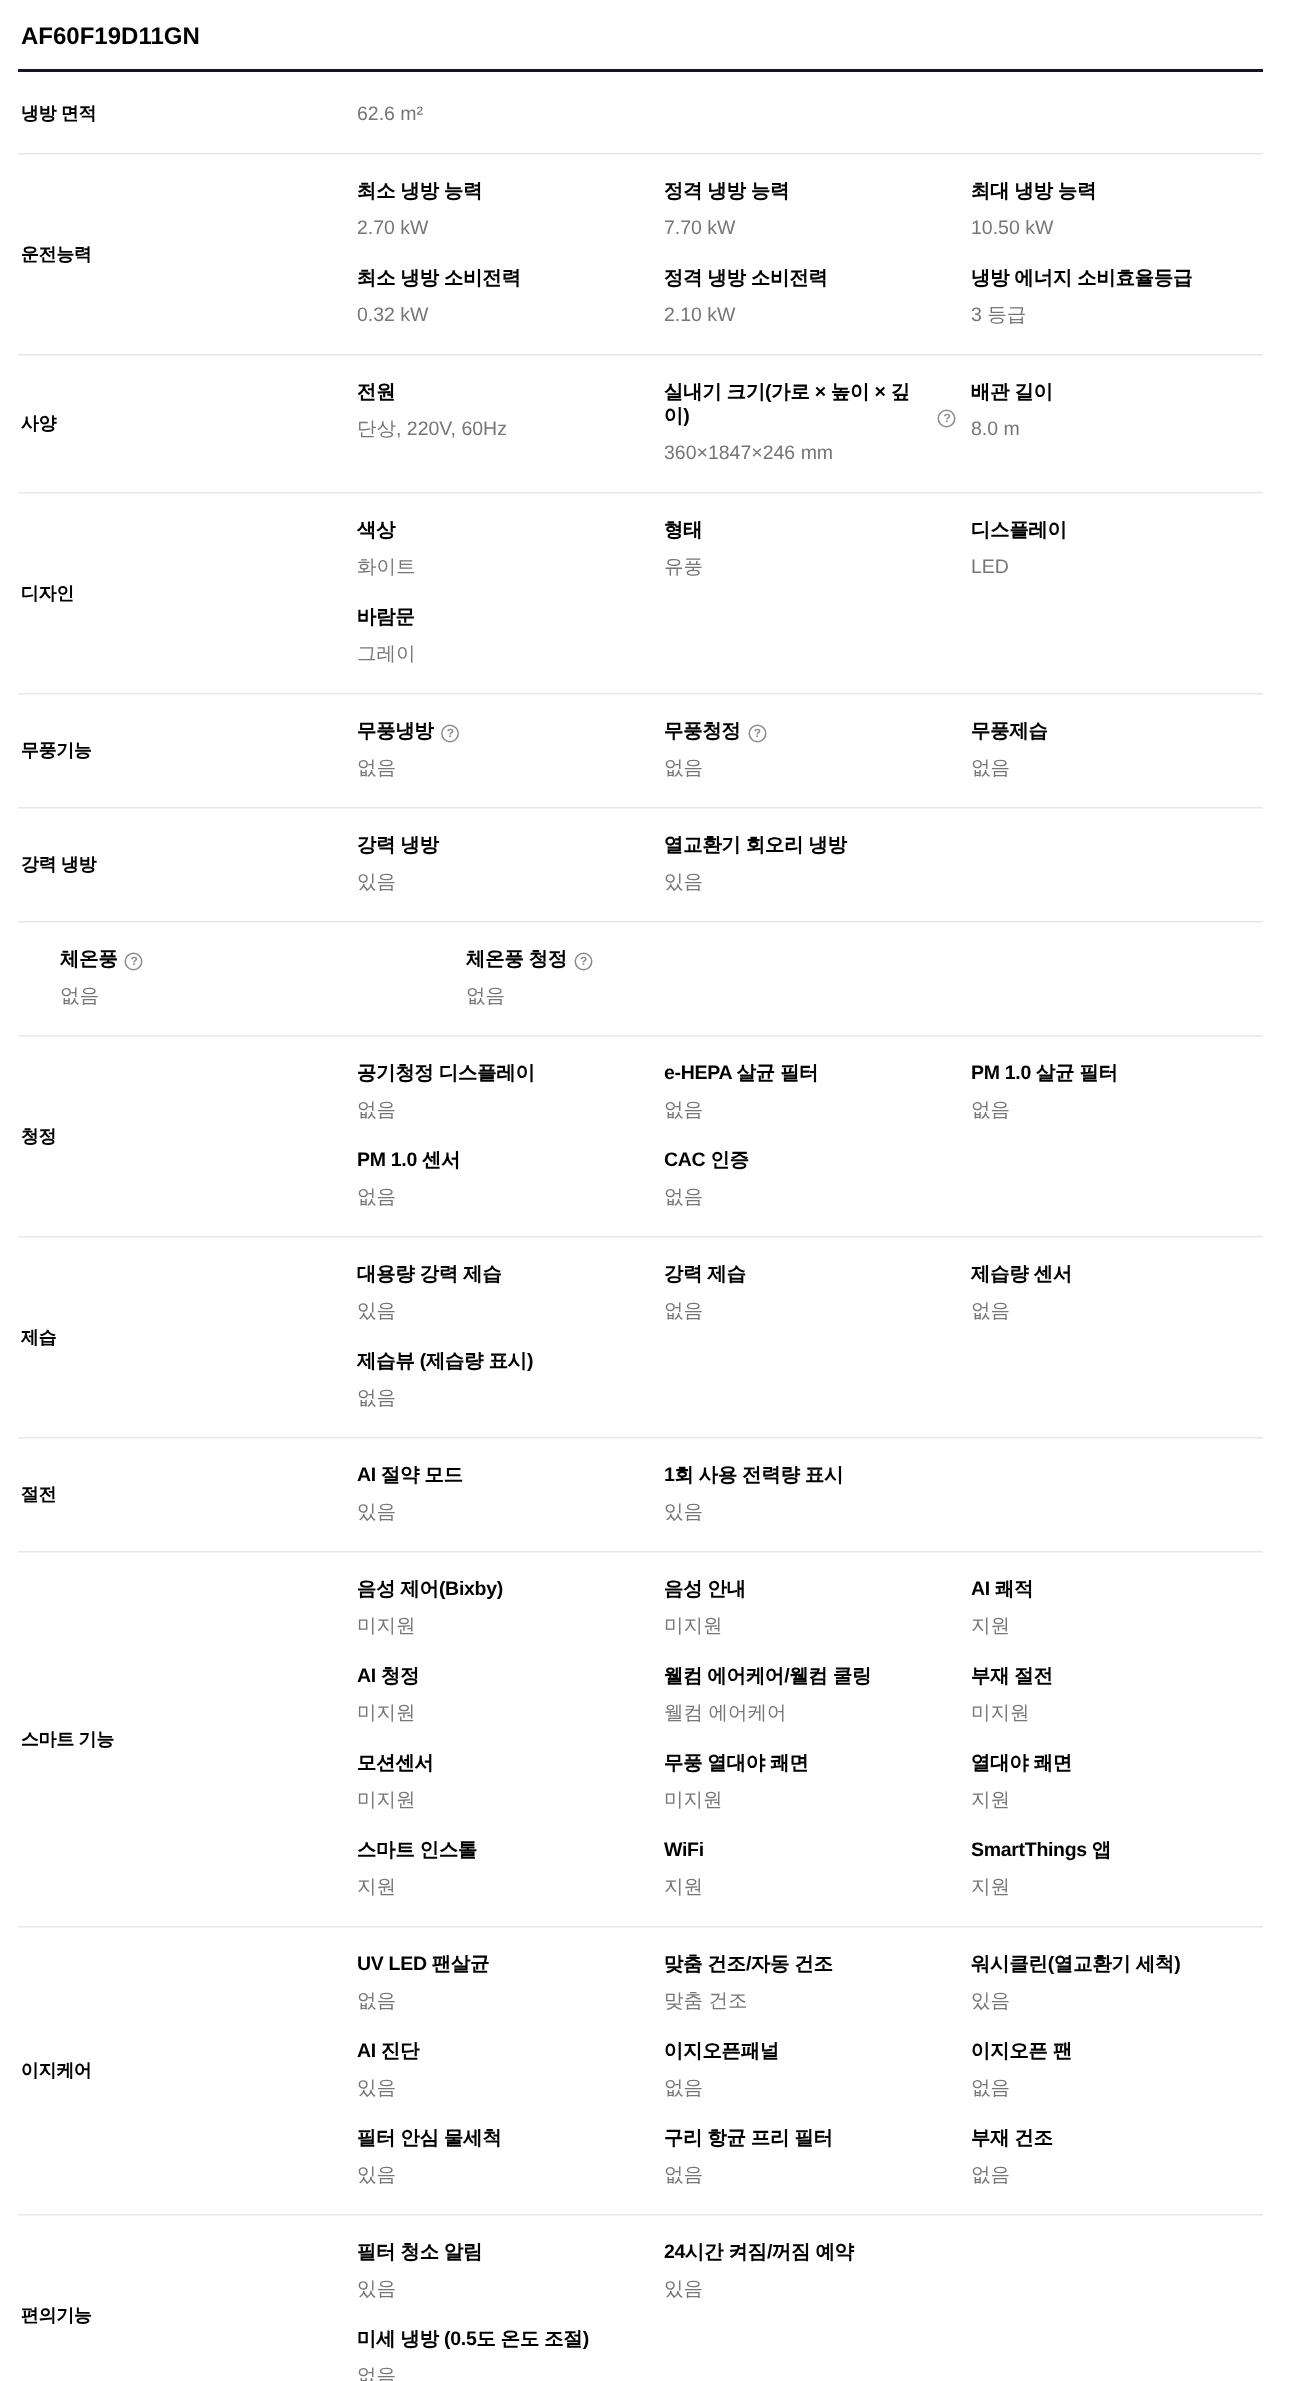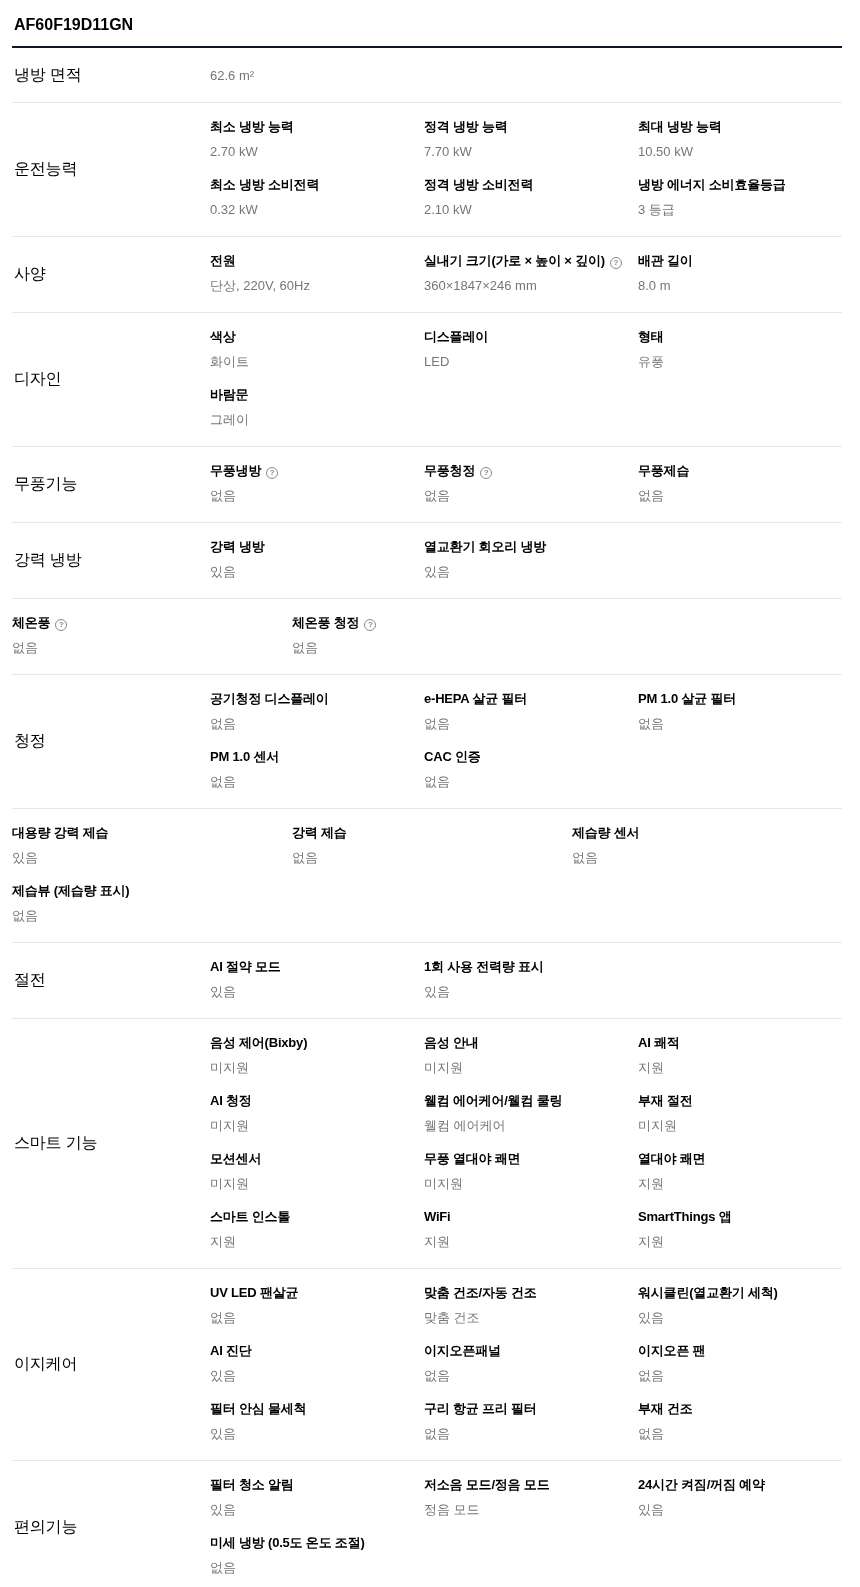--- a/index.html
+++ b/index.html
@@ -17,26 +17,26 @@
     border-bottom:2px solid #0f172a;
   }
 
   .spec-table { display:block; }
   .section { display:flex; padding:12px 0; }
   .section + .section { border-top:1px solid #e7e7e7; }
 
   .category {
     flex:0 0 198px; width:198px;
     display:flex; align-items:center;
-    font-size:16px; font-weight:normal;
+    font-size:12px; font-weight:bold;
     padding-left:2px; box-sizing:border-box;
     letter-spacing:-0.2px;
   }
 
-  .content { flex:1; display:flex; flex-direction:column; gap:15px; padding:4px 0; min-width:0; }
+  .content { flex:1; display:flex; flex-direction:column; gap:15px; padding:4px 0; min-width:0;margin-left:28px; }
 
   .row { display:grid; grid-template-columns:repeat(3,1fr); column-gap:10px; }
 
   .cell { min-width:0; }
   .name {
     font-size:13px; font-weight:bold; line-height:16px;
     margin-bottom:7px;
     display:flex; align-items:flex-end; gap:5px;
     letter-spacing:-0.2px;
   }
@@ -148,29 +148,29 @@
         <div class="content">
           <div class="row">
             <div class="cell">
               <div class="name">
                 <span>색상</span>
               </div>
               <div class="value">화이트</div>
             </div>
             <div class="cell">
               <div class="name">
+                <span>형태</span>
+              </div>
+              <div class="value">유풍</div>
+            </div>
+            <div class="cell">
+              <div class="name">
                 <span>디스플레이</span>
               </div>
               <div class="value">LED</div>
-            </div>
-            <div class="cell">
-              <div class="name">
-                <span>형태</span>
-              </div>
-              <div class="value">유풍</div>
             </div>
           </div>
           <div class="row">
             <div class="cell">
               <div class="name">
                 <span>바람문</span>
               </div>
               <div class="value">그레이</div>
             </div>
           </div>
@@ -275,20 +275,21 @@
             <div class="cell">
               <div class="name">
                 <span>CAC 인증</span>
               </div>
               <div class="value">없음</div>
             </div>
           </div>
         </div>
       </div>
       <div class="section">
+        <div class="category">제습</div>
         <div class="content">
           <div class="row">
             <div class="cell">
               <div class="name">
                 <span>대용량 강력 제습</span>
               </div>
               <div class="value">있음</div>
             </div>
             <div class="cell">
               <div class="name">
@@ -484,26 +485,20 @@
       </div>
       <div class="section">
         <div class="category">편의기능</div>
         <div class="content">
           <div class="row">
             <div class="cell">
               <div class="name">
                 <span>필터 청소 알림</span>
               </div>
               <div class="value">있음</div>
-            </div>
-            <div class="cell">
-              <div class="name">
-                <span>저소음 모드/정음 모드</span>
-              </div>
-              <div class="value">정음 모드</div>
             </div>
             <div class="cell">
               <div class="name">
                 <span>24시간 켜짐/꺼짐 예약</span>
               </div>
               <div class="value">있음</div>
             </div>
           </div>
           <div class="row">
             <div class="cell">

